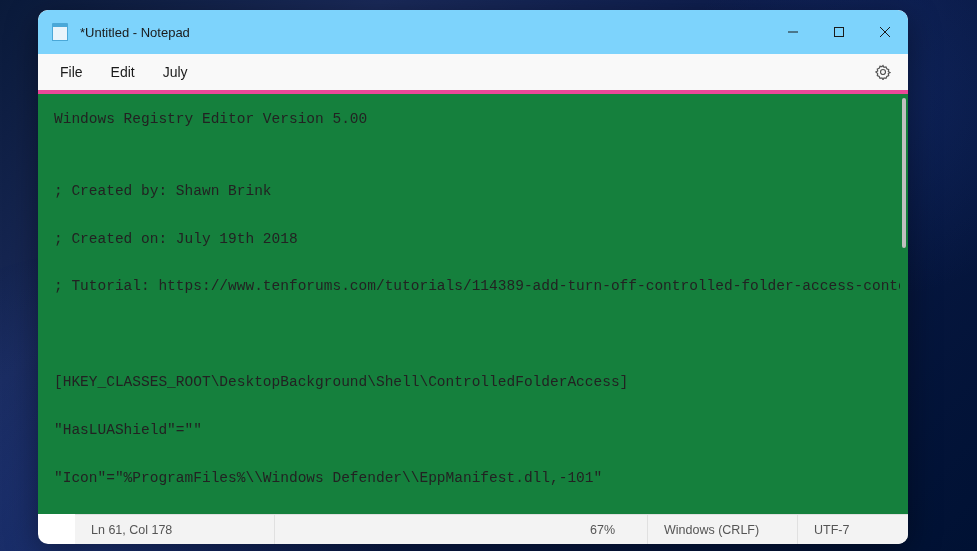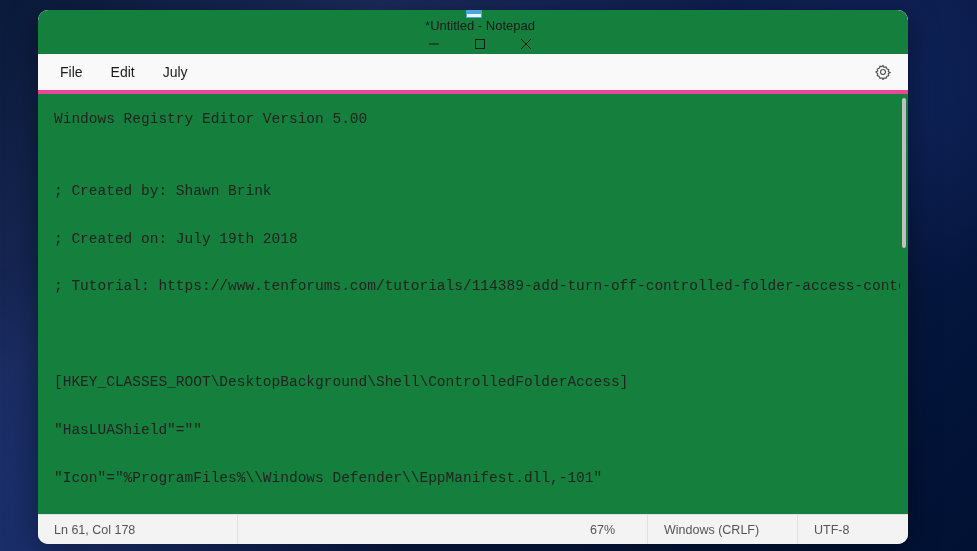--- a/index.html
+++ b/index.html
@@ -40,24 +40,23 @@
       box-shadow: 0 8px 32px rgba(0,0,0,0.4);
       display: flex;
       flex-direction: column;
       overflow: hidden;
     }
     .titlebar {
       height: 44px;
       display: flex;
       align-items: center;
       padding: 0 0 0 14px;
-      background: #15803d;
+      background: #7dd3fc;
       border-top-left-radius: 10px;
       border-top-right-radius: 10px;
-      flex-direction: column;
     }
     .app-icon {
       width: 16px;
       height: 18px;
       margin-right: 12px;
       display: flex;
       flex-direction: column;
     }
     .app-icon-top { height: 4px; background: #4aa8d8; border-radius: 1px 1px 0 0; }
     .app-icon-body { flex: 1; background: #e8f4fb; border: 1px solid #4aa8d8; border-top: none; }
@@ -134,20 +133,21 @@
       border-radius: 2px;
     }
     .statusbar {
       height: 30px;
       display: flex;
       align-items: center;
       background: #f3f3f3;
       border-top: 1px solid #e0e0e0;
       font-size: 12.5px;
       color: #555;
+      margin-left: 37px;
     }
     .status-cell {
       padding: 0 16px;
       height: 100%;
       display: flex;
       align-items: center;
       border-right: 1px solid #e0e0e0;
     }
     .status-cell:last-child { border-right: none; }
     .status-spacer { flex: 1; }
@@ -202,16 +202,16 @@
   <div class="editor-area">
     <div class="editor-content" id="editor-content"><span class="line">Windows Registry Editor Version 5.00</span><span class="line"></span><span class="line"></span><span class="line">; Created by: Shawn Brink</span><span class="line"></span><span class="line">; Created on: July 19th 2018</span><span class="line"></span><span class="line">; Tutorial: https://www.tenforums.com/tutorials/114389-add-turn-off-controlled-folder-access-context-mer</span><span class="line"></span><span class="line"></span><span class="line"></span><span class="line">[HKEY_CLASSES_ROOT\DesktopBackground\Shell\ControlledFolderAccess]</span><span class="line"></span><span class="line">"HasLUAShield"=""</span><span class="line"></span><span class="line">"Icon"="%ProgramFiles%\\Windows Defender\\EppManifest.dll,-101"</span><span class="line"></span></div>
     <div class="scrollbar"></div>
   </div>
 
   <div class="statusbar">
     <div class="status-cell" style="min-width:200px">Ln 61, Col 178</div>
     <div class="status-spacer"></div>
     <div class="status-cell" style="min-width:90px; justify-content:center;">67%</div>
     <div class="status-cell" style="min-width:150px">Windows (CRLF)</div>
-    <div class="status-cell" style="min-width:110px">UTF-8</div>
+    <div class="status-cell" style="min-width:110px">UTF-7</div>
   </div>
 
 </div>
 
 </body></html>

